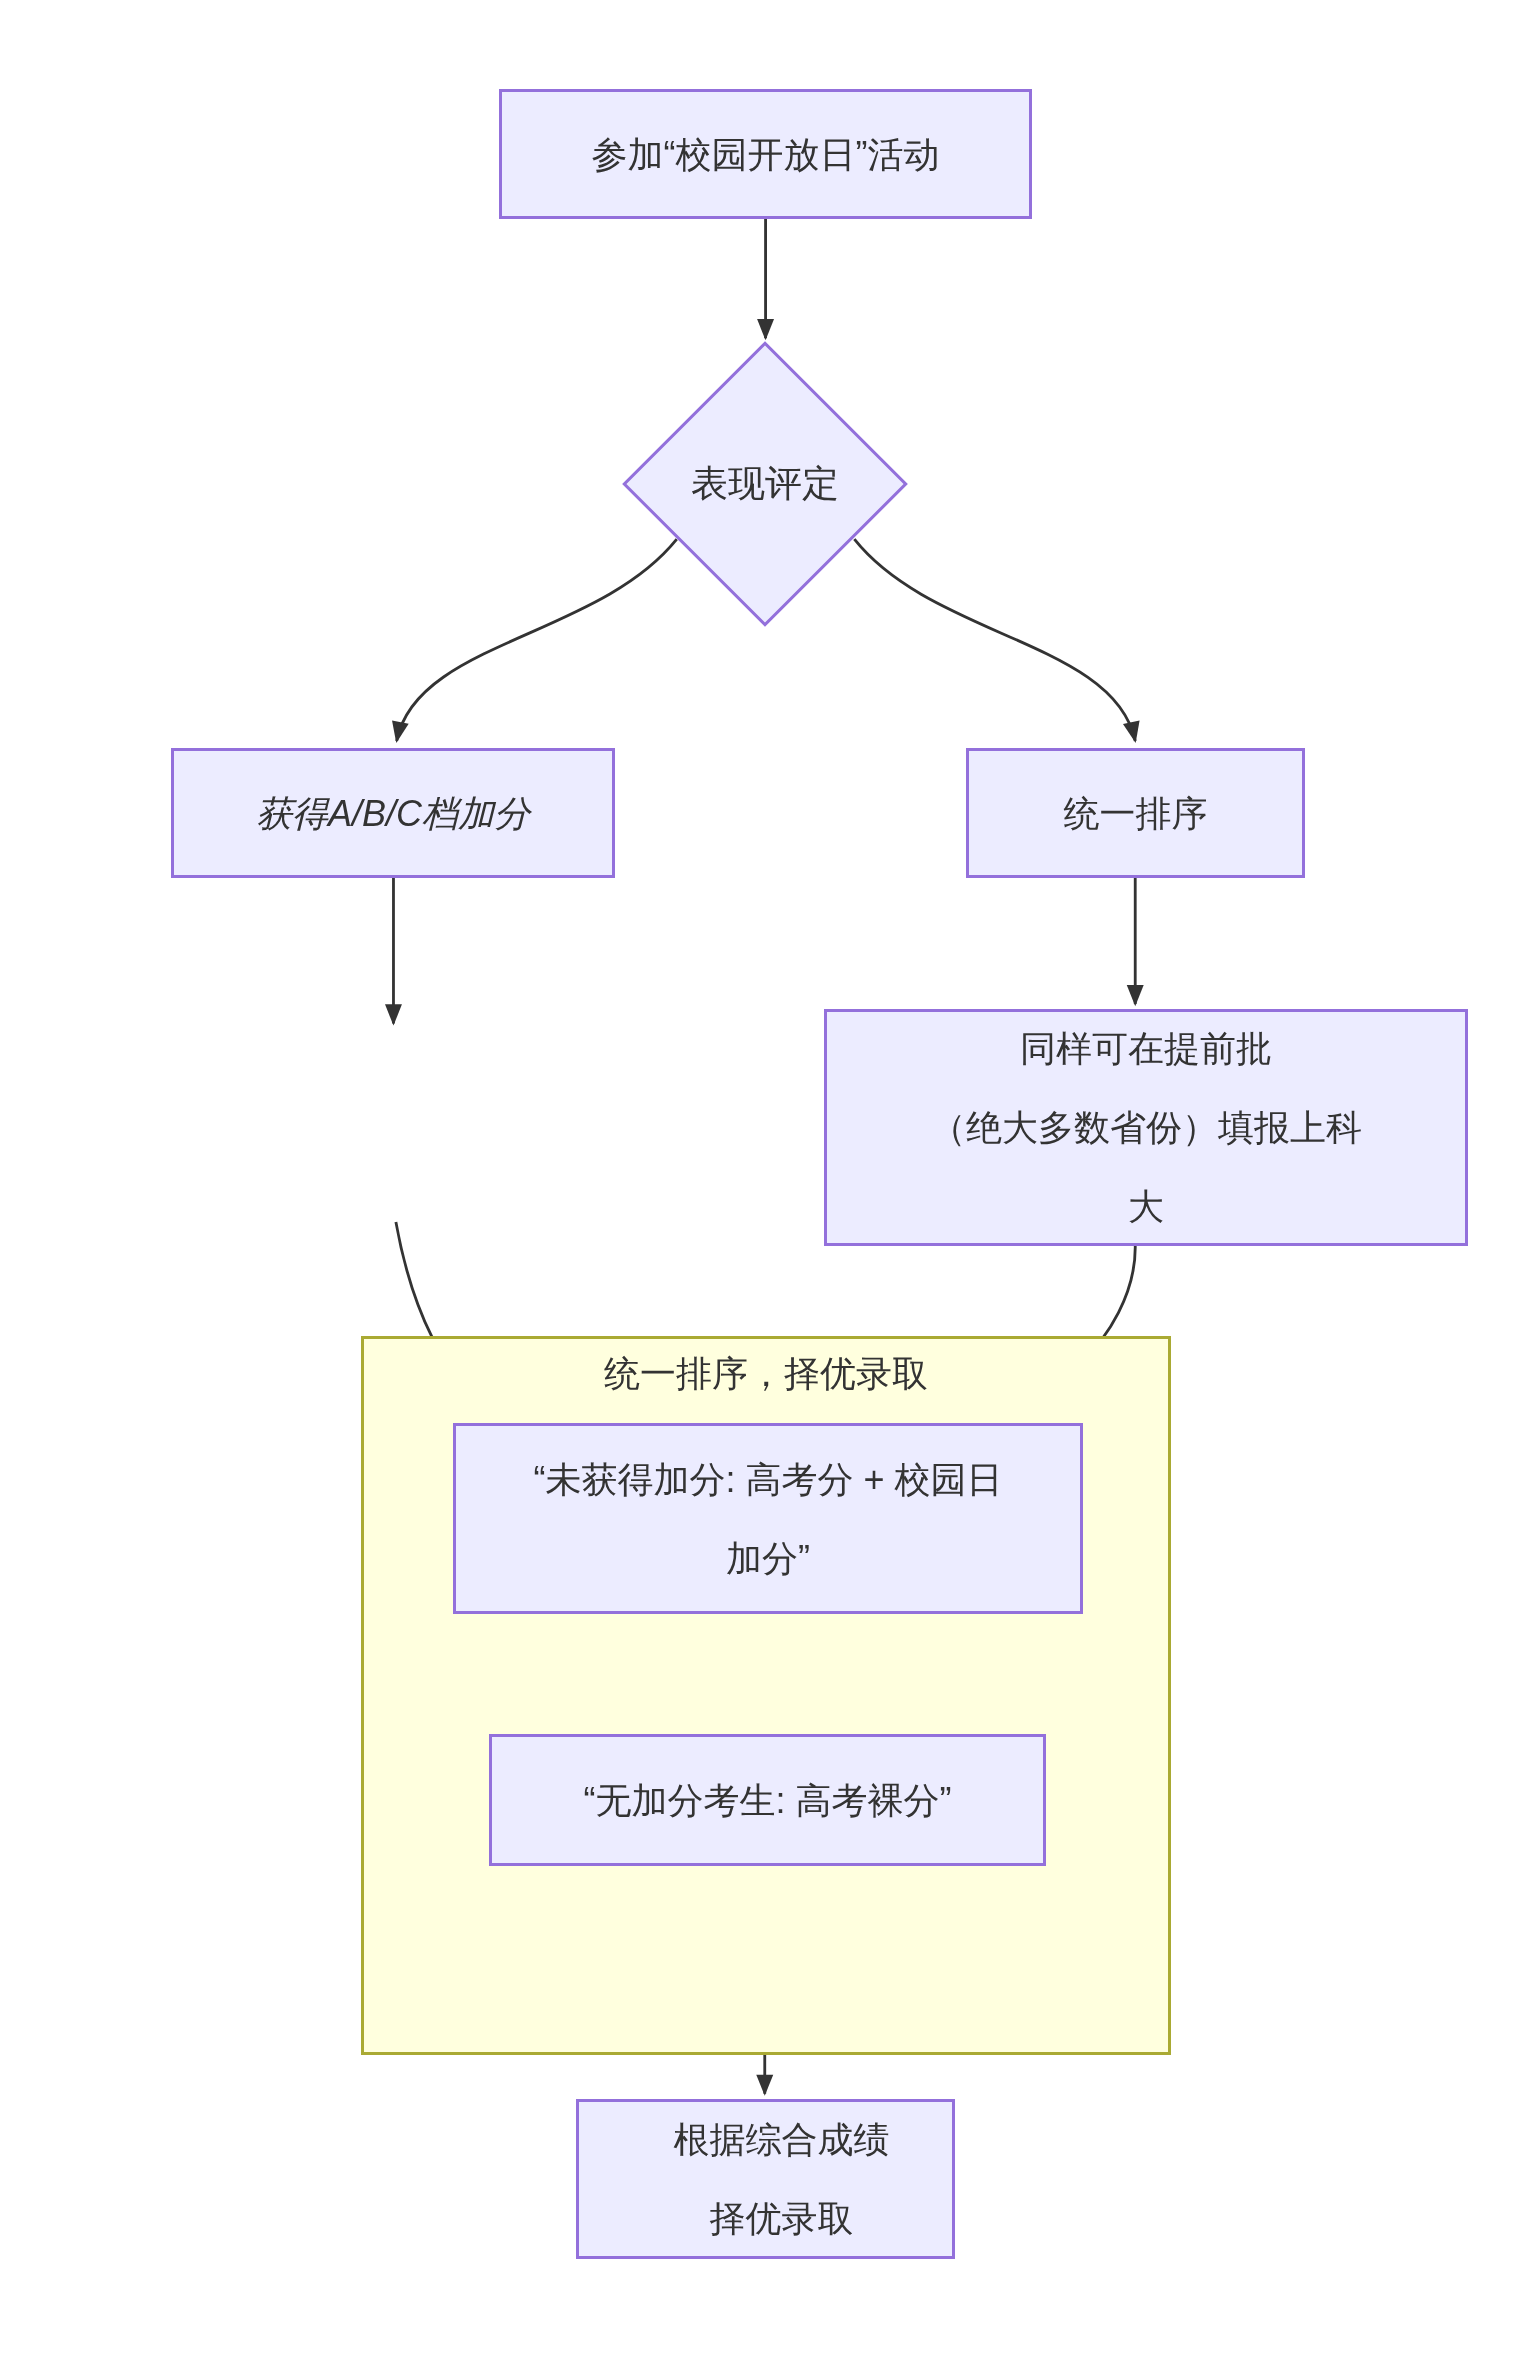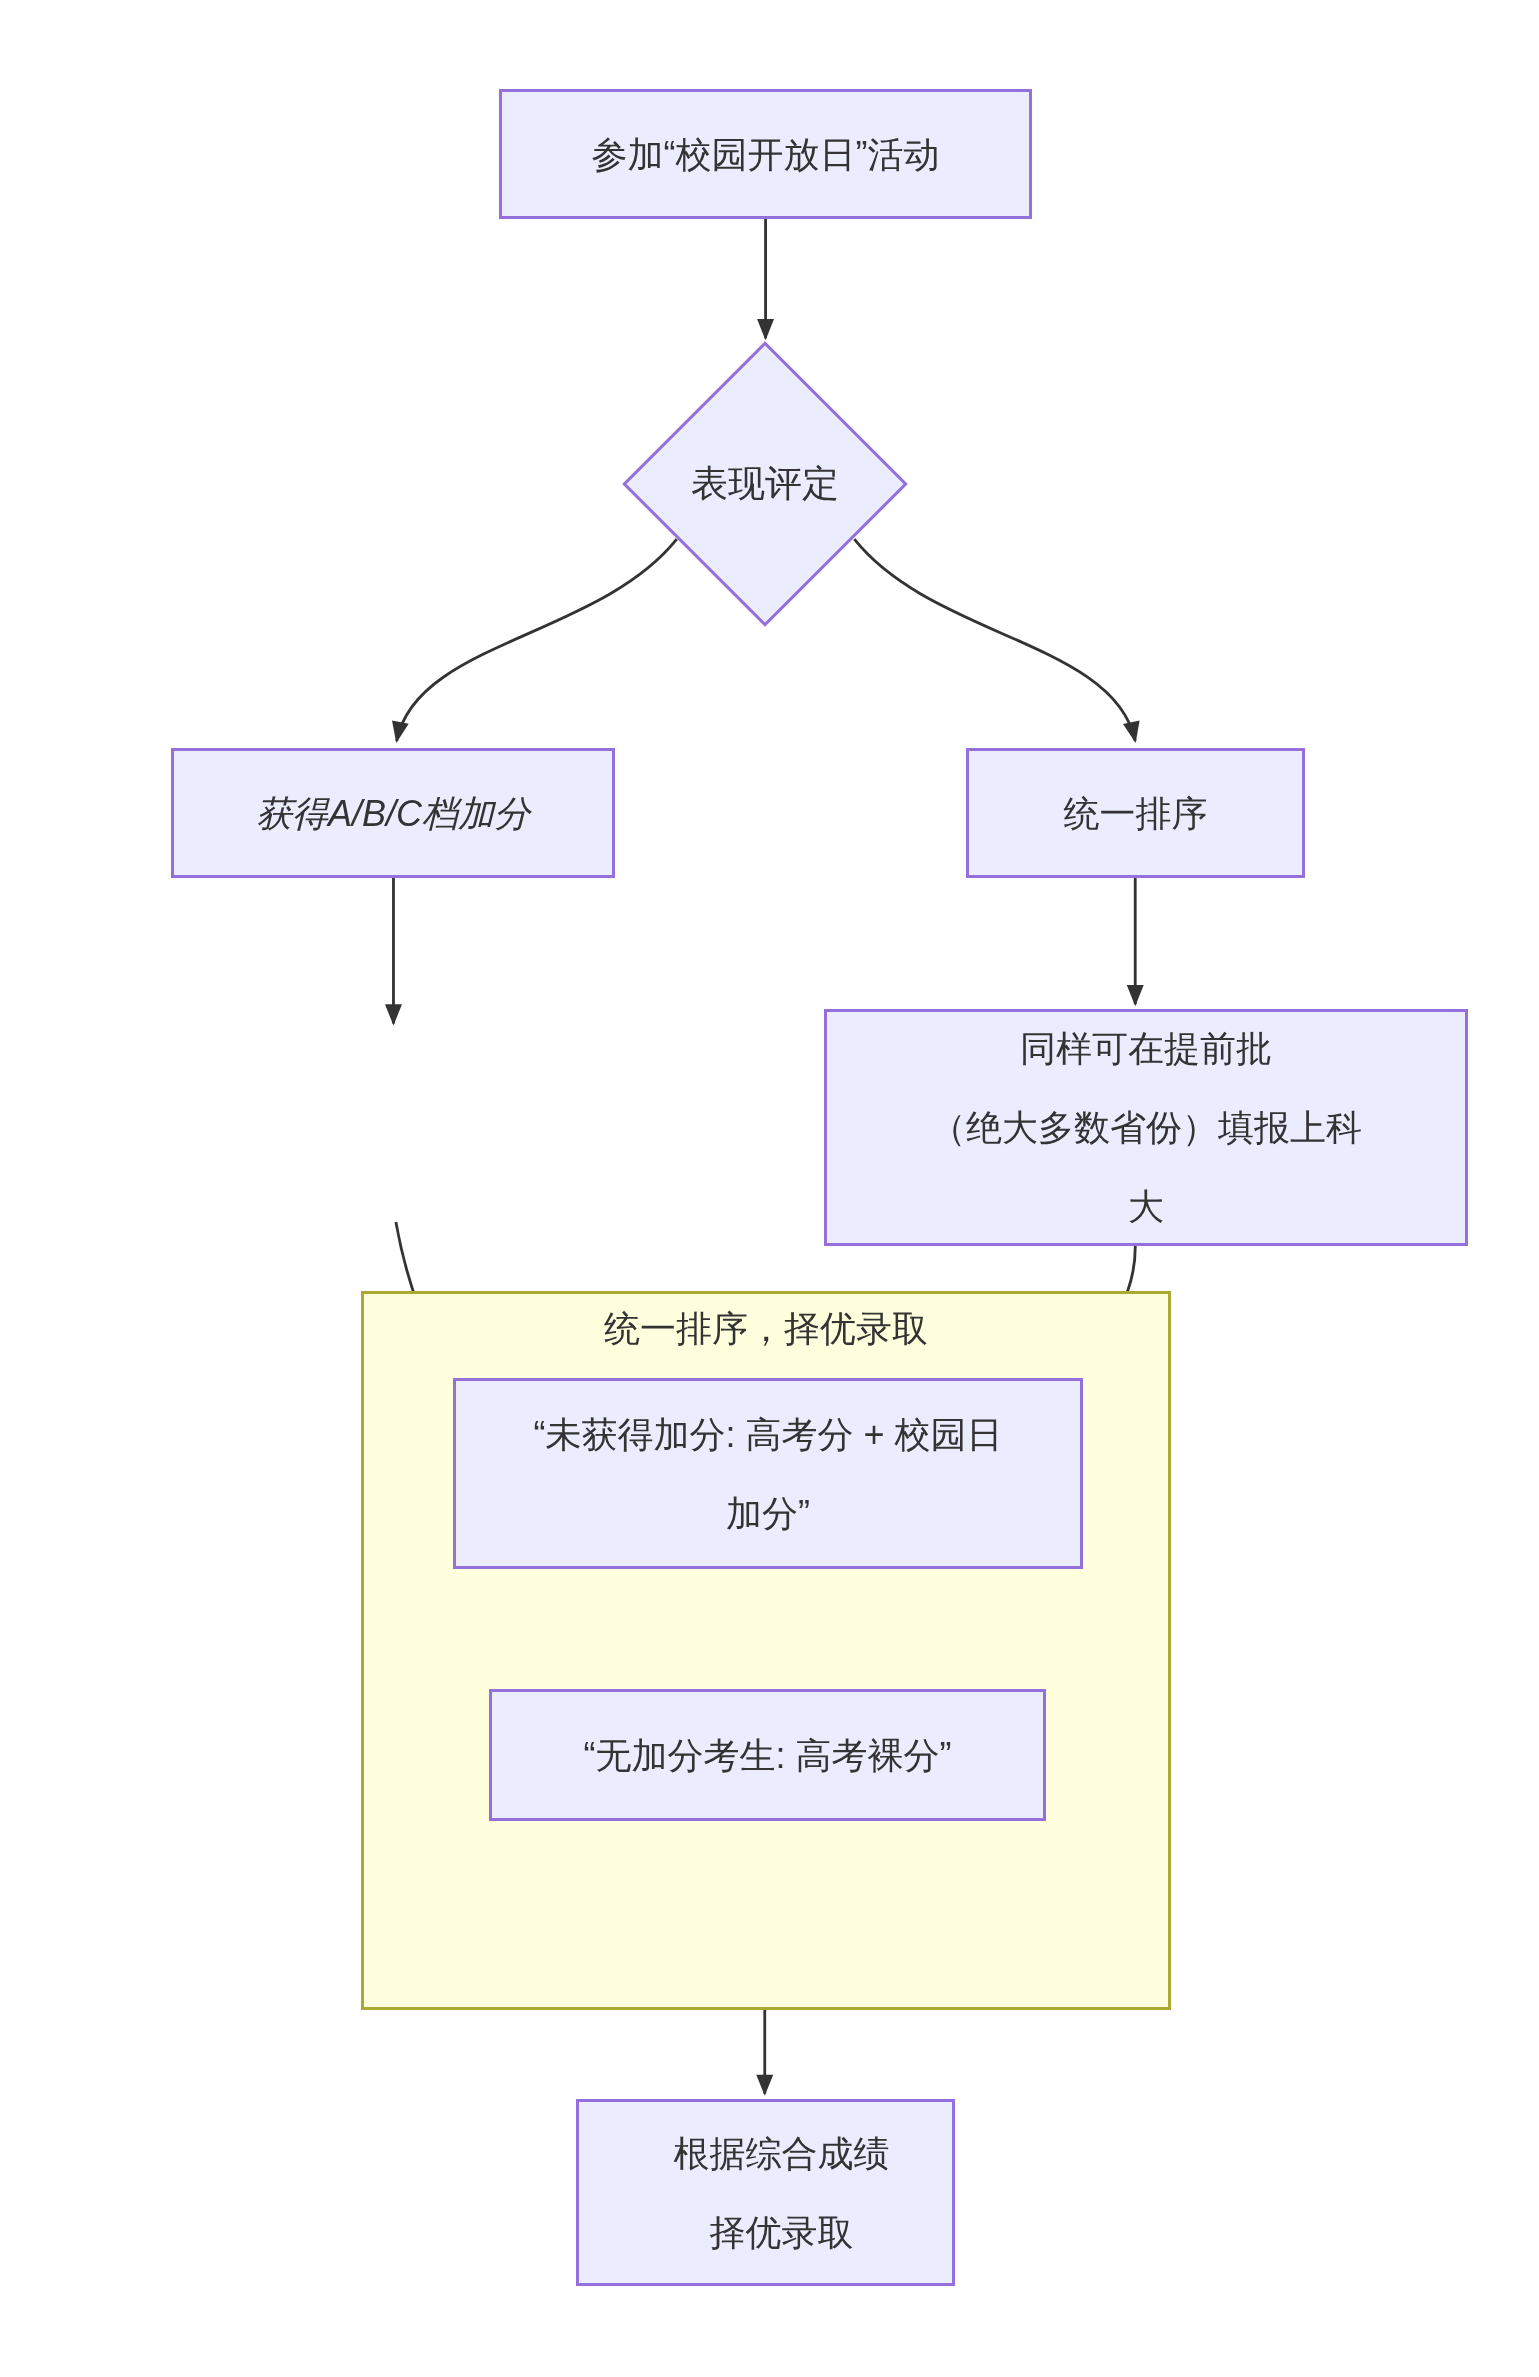--- a/index.html
+++ b/index.html
@@ -29,35 +29,35 @@
     color:var(--text);
   }
   .node .line{display:block;}
   .heading{font-weight:bold;}
   
   #node-open-day   {left:499px;  top:89px;  width:533px; height:130px;text-align:center;}
   #node-bonus      {left:171px;  top:748px;  width:444px; height:130px;font-style:italic;}
   #node-no-bonus   {left:966px; top:748px;  width:339px; height:130px;}
   #node-key-step   {left:90px;  top:1028px; width:610px; height:194px;}
   #node-early-batch{left:824px; top:1009px; width:644px; height:237px;}
-  #node-admission  {left:576px;  top:2099px; width:379px; height:187px;padding-left:32px;}
+  #node-admission  {left:576px;  top:2099px; width:379px; height:160px;padding-left:32px;}
   
   #diamond-shape{
     position:absolute; left:664px; top:383px; width:202px; height:202px;
     background:var(--node-fill); border:3.2px solid var(--node-border);
     transform:rotate(45deg);
   }
   #diamond-label{
     position:absolute; left:644px; top:450px; width:242px; height:68px;
     display:flex; align-items:center; justify-content:center;
     font-size:37px; color:var(--text); text-align:right;
   }
   
   #ranking-container{
-    position:absolute; left:361px; top:1291px; width:810px; height:719px;
+    position:absolute; left:361px; top:1336px; width:810px; height:719px;
     background:var(--container-fill); border:3.2px solid var(--container-border);
   }
   #ranking-title{
     position:absolute; left:0; top:11.3px; width:100%;
     text-align:center; font-size:36px; color:var(--text);
   }
   #node-bonus-candidates   {left:89px; top:84px; width:630px; height:191px;}
   #node-no-bonus-candidates{left:125px; top:395px; width:557px; height:132px;}
   
   #edges{position:absolute;left:0;top:0;width:1540px;height:2377px;pointer-events:none;}

